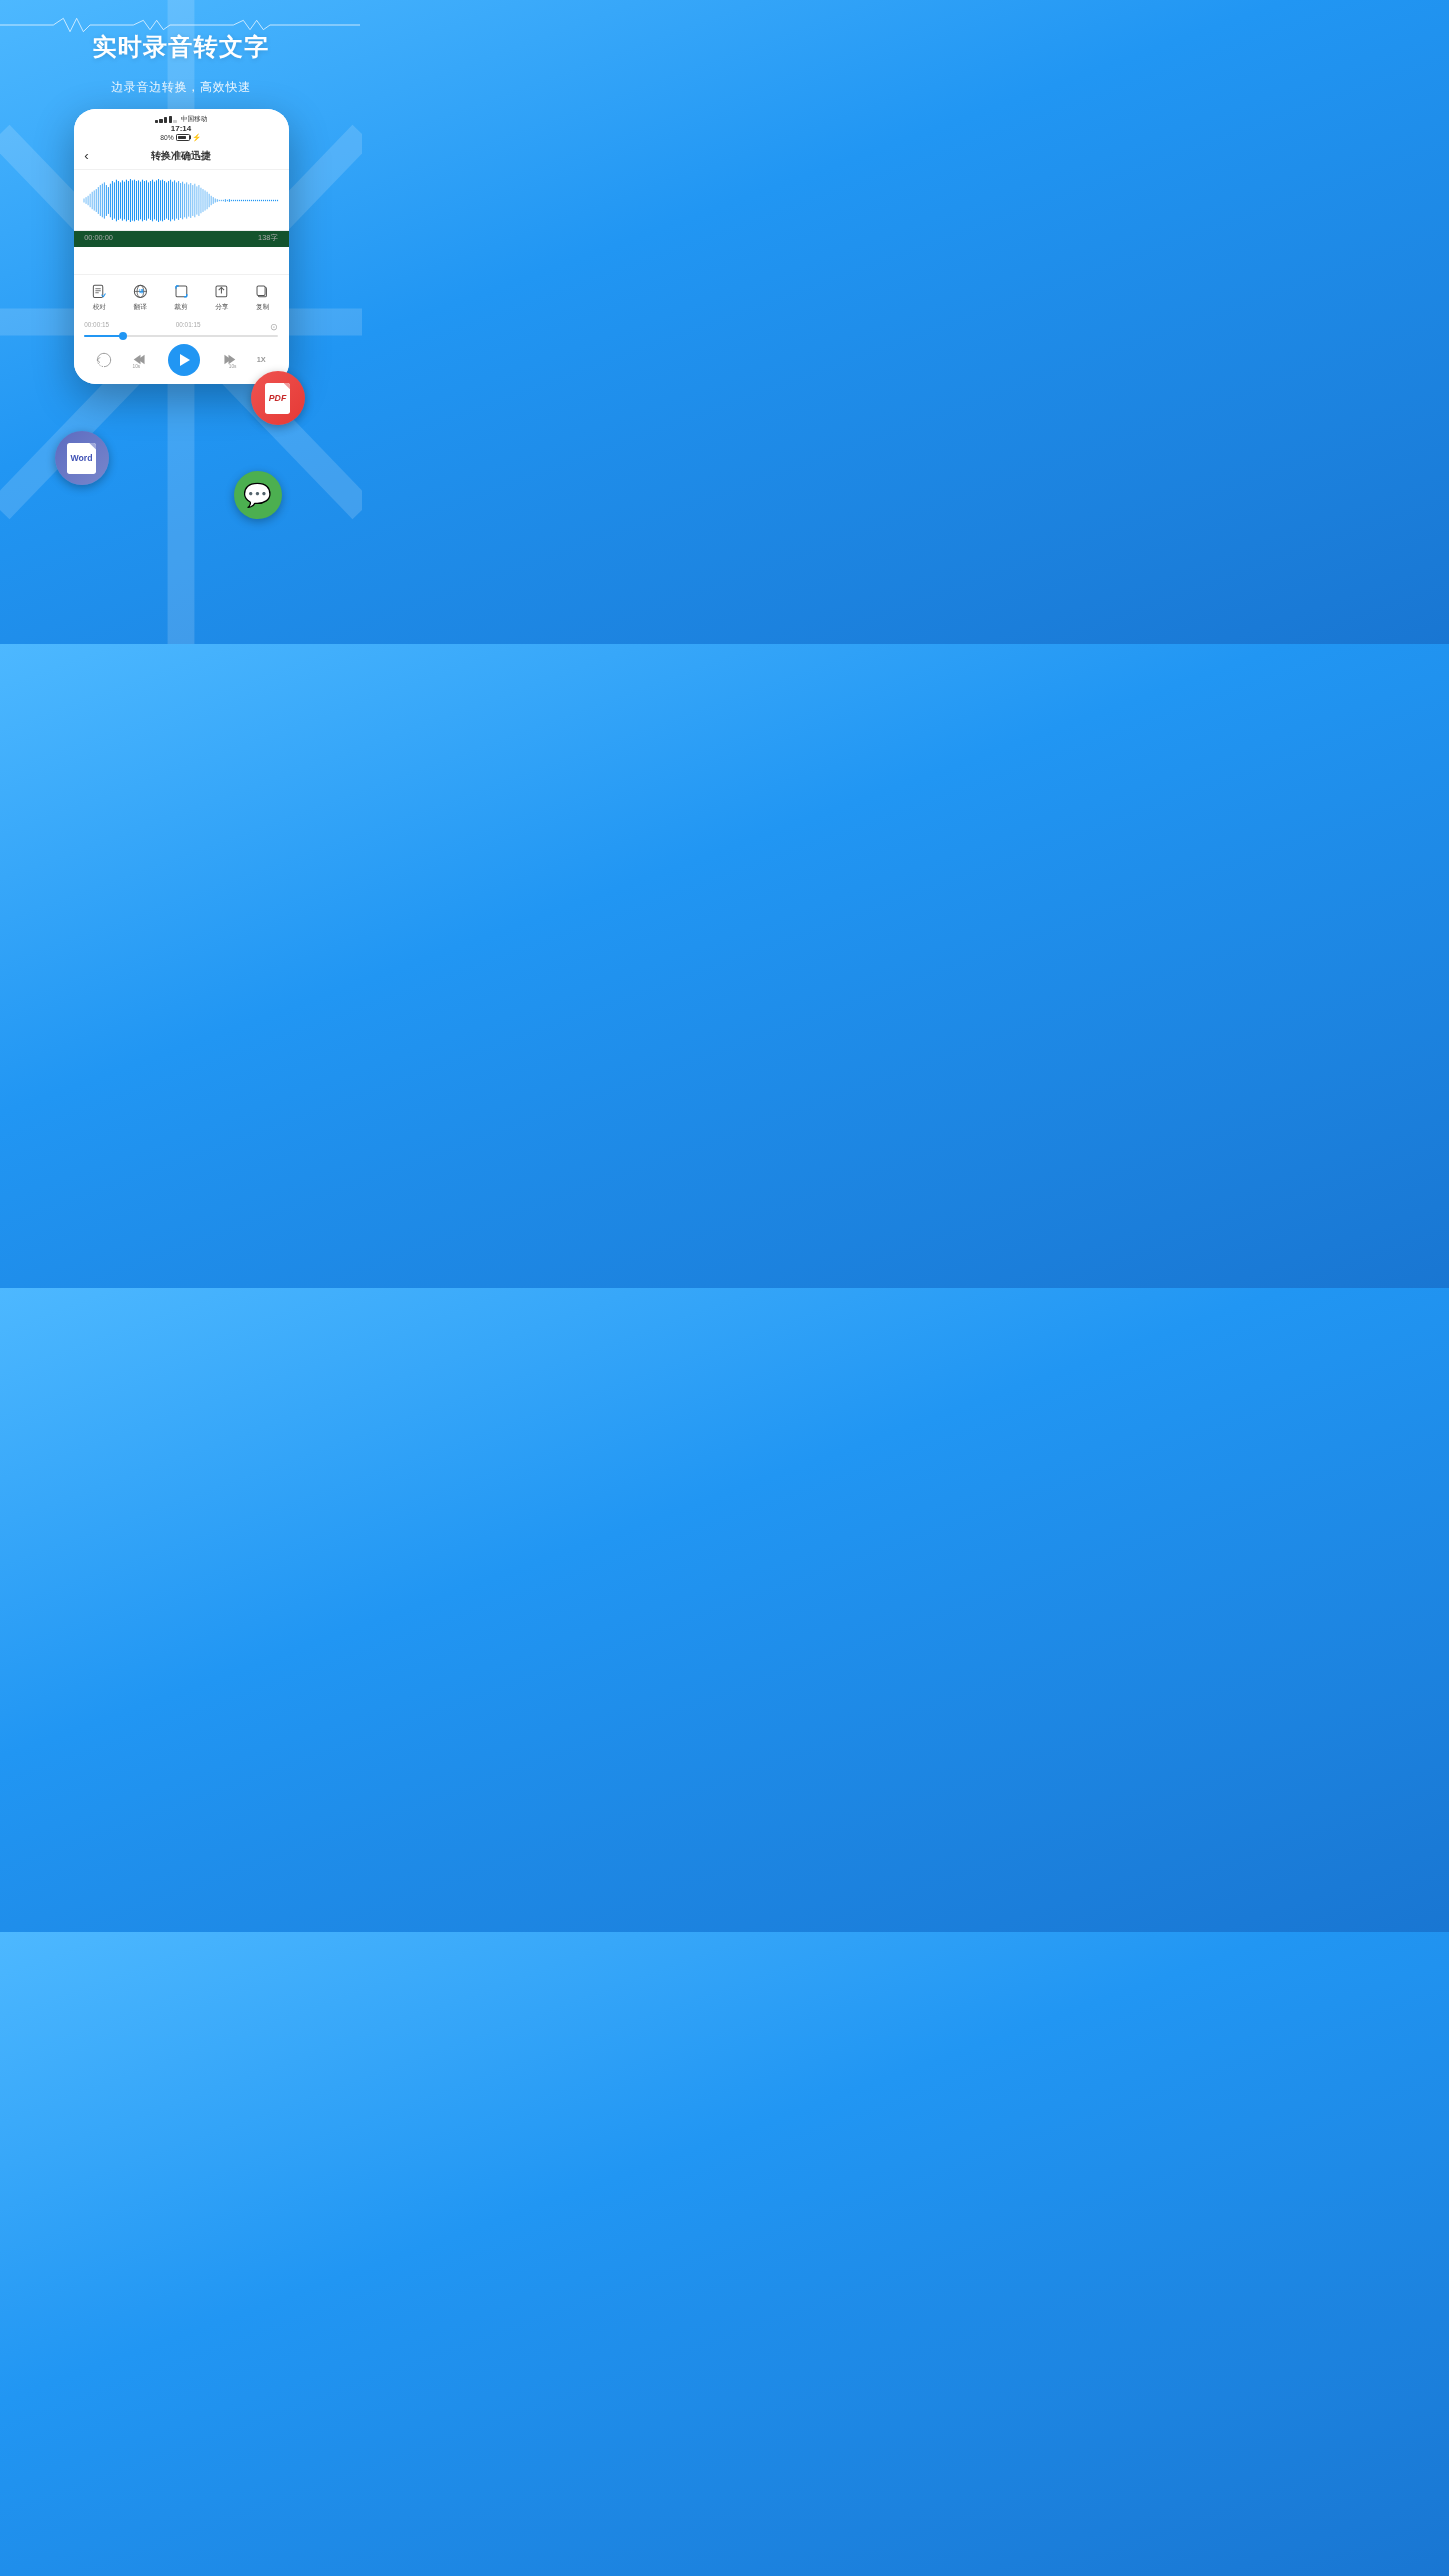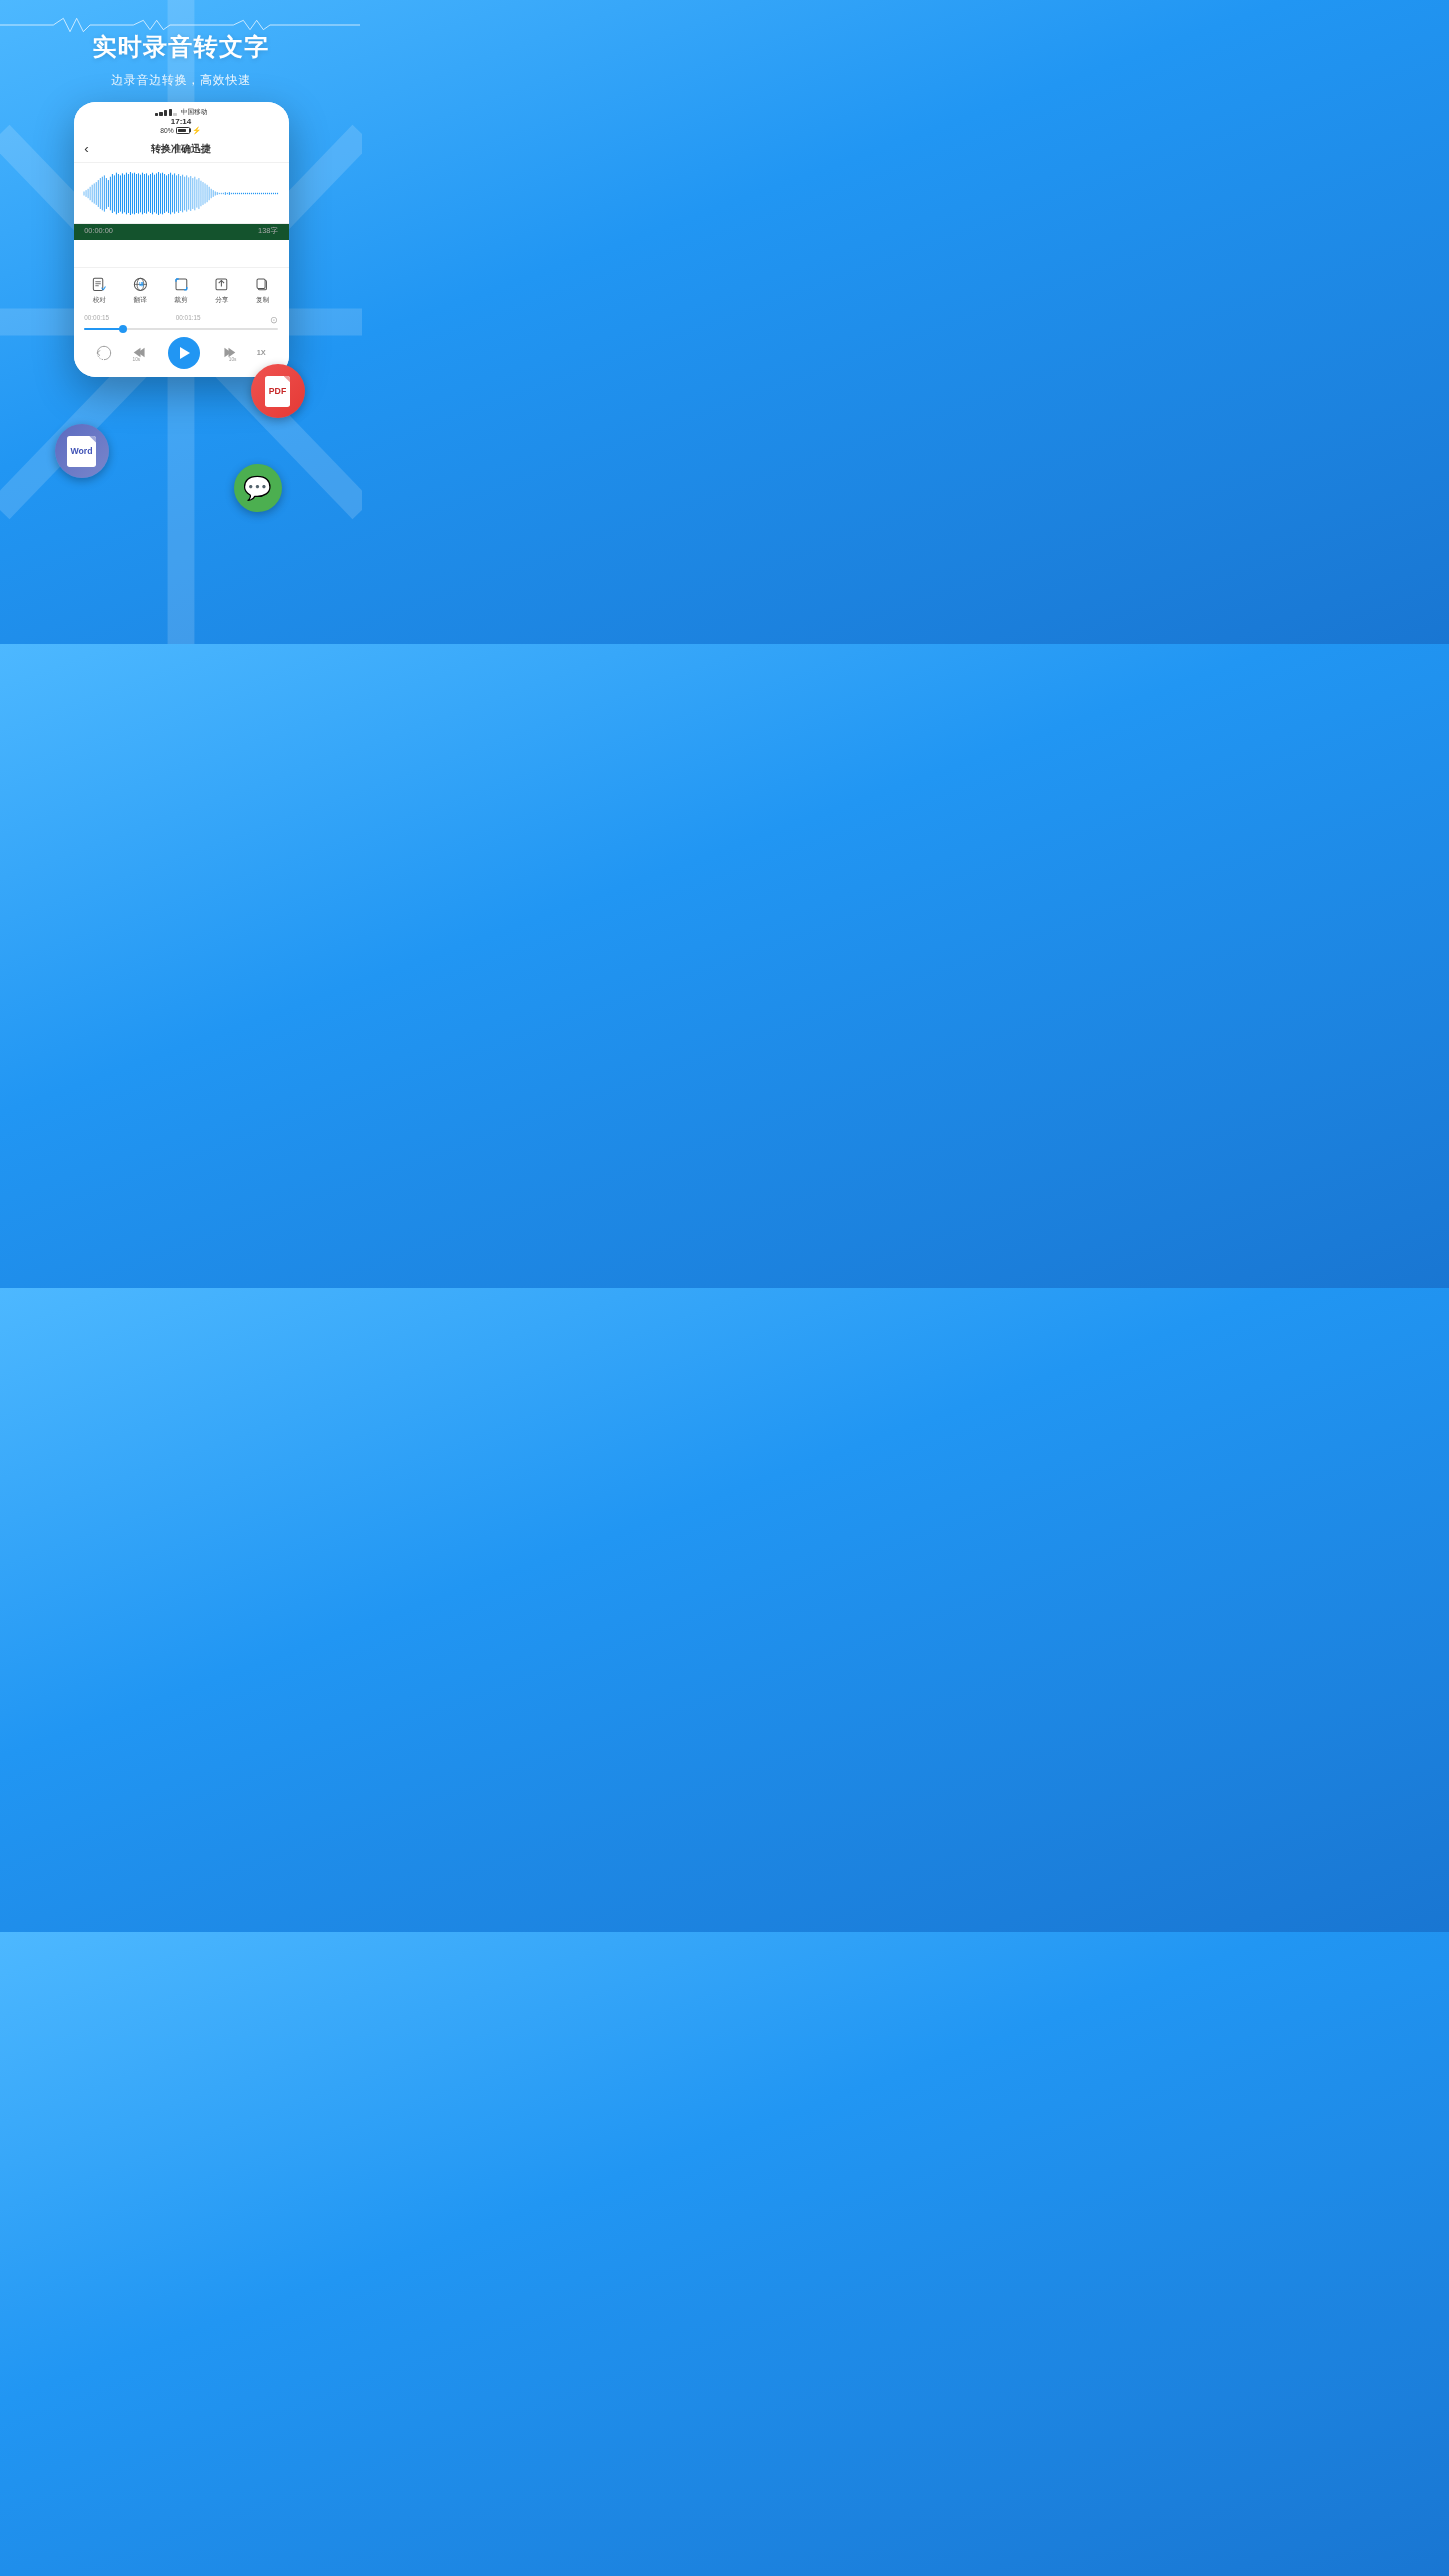--- a/index.html
+++ b/index.html
@@ -40,21 +40,21 @@
       letter-spacing: 1.3px;
       text-shadow: 0 1.3px 5.4px rgba(0,0,0,0.15);
       position: relative;
       z-index: 2;
       margin-top: 19px;
     }
 
     .sub-title {
       font-size: 12px;
       color: rgba(255,255,255,0.92);
-      margin-top: 9px;
+      margin-top: 16px;
       letter-spacing: 0.7px;
     }
 
     
     .phone-container {
       position: relative;
       z-index: 2;
       width: 215px;
       margin-top: 6.7px;
       flex: 1;
@@ -333,21 +333,21 @@
       display: flex; align-items: center; justify-content: center;
       box-shadow: 0 2.7px 10px rgba(0,0,0,0.3);
       cursor: pointer;
     }
 
     .pdf-doc-icon {
       width: 25.5px; height: 31px;
       background: white;
       border-radius: 2.7px;
       position: relative;
-      display: flex; align-items: center; justify-content: center;
+      display: flex; align-items: center; justify-content: center; font-style: italic;
     }
 
     .pdf-doc-icon::before {
       content: '';
       position: absolute;
       top: 0; right: 0;
       width: 6.7px; height: 6.7px;
       background: #ef9a9a;
       border-radius: 0 2.7px 0 0;
       clip-path: polygon(0 0, 100% 100%, 100% 0);

